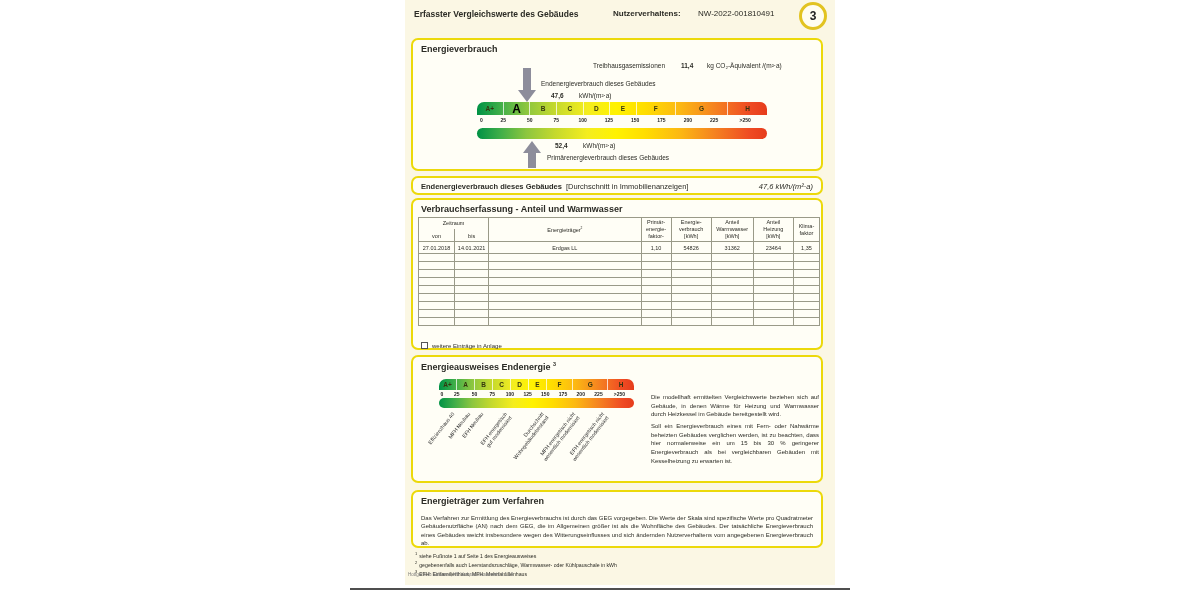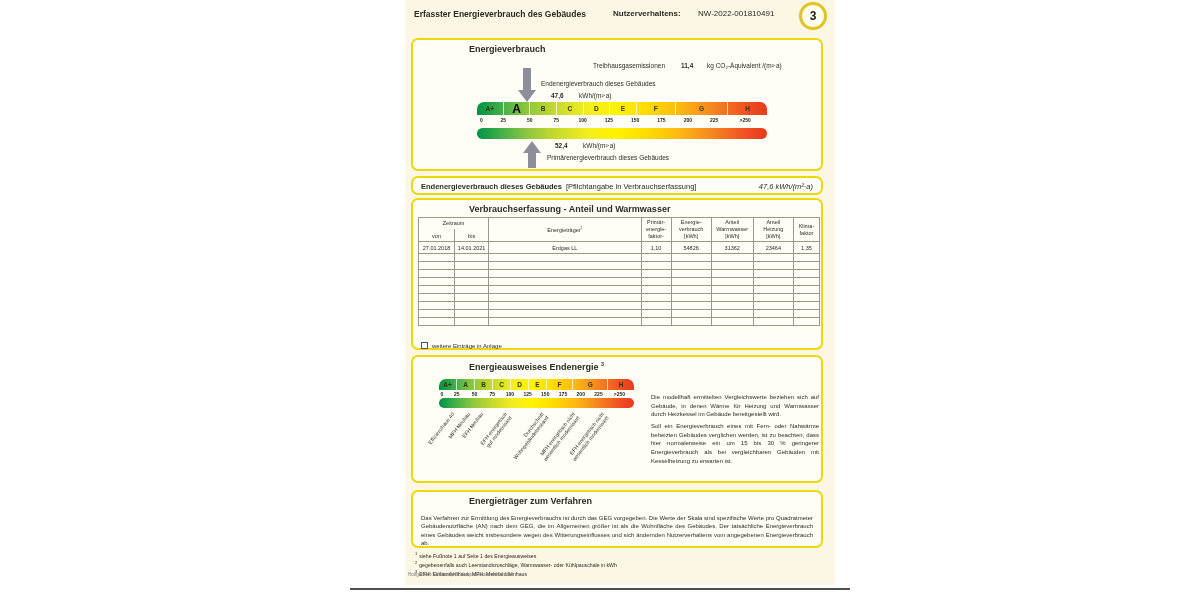--- a/index.html
+++ b/index.html
@@ -12,21 +12,21 @@
   .hdr{position:absolute;left:0;top:0;width:430px;height:32px;}
   .hdr-title{position:absolute;left:9px;top:9px;font-size:8.5px;font-weight:bold;}
   .reg-label{position:absolute;left:208px;top:9px;font-size:8px;font-weight:bold;}
   .reg-value{position:absolute;left:293px;top:9px;font-size:8px;}
   .badge{position:absolute;right:8px;top:2px;width:22px;height:22px;border:3px solid #e2c321;
          border-radius:50%;background:#fffdf0;display:flex;align-items:center;justify-content:center;
          font-size:12px;font-weight:bold;color:#222;}
 
   
   .sec{position:absolute;left:6px;width:412px;background:#fffef6;border:2.5px solid #ecd90a;border-radius:7px;box-sizing:border-box;}
-  .sec-title{position:absolute;left:8px;top:4px;font-size:9px;font-weight:bold;margin-left:48px;}
+  .sec-title{position:absolute;left:8px;top:4px;font-size:9px;font-weight:bold;}
 
   
   .scale-bands{position:absolute;display:flex;border-radius:7px 7px 0 0;overflow:hidden;
     background:linear-gradient(90deg,#009245 0%,#3fae49 8%,#8cc63f 17%,#c5d92d 27%,#f4ed1f 38%,#fff200 48%,#ffdd00 58%,#fcb813 70%,#f58220 82%,#ef4b23 94%,#e63c1c 100%);}
   .scale-bands .band{display:flex;align-items:center;justify-content:center;font-size:6.5px;font-weight:bold;
     color:#35350f;border-right:1px solid rgba(255,255,255,.75);box-sizing:border-box;}
   .scale-bands .band:last-child{border-right:none;}
   .scale-bands .band:nth-child(1){flex:25;}
   .scale-bands .band:nth-child(2){flex:25;}
   .scale-bands .band:nth-child(3){flex:25;}
@@ -107,21 +107,21 @@
 
   sup{font-size:60%;}
 </style>
 </head>
 <body>
 
 <div class="canvas">
   <div class="doc">
 
     <div class="hdr">
-      <div class="hdr-title">Erfasster Energieverbrauch des Gebäudes</div>
+      <div class="hdr-title">Erfasster Vergleichswerte des Gebäudes</div>
       <div class="reg-label">Nutzerverhaltens:</div>
       <div class="reg-value">NW-2022-001810491</div>
       <div class="badge">3</div>
     </div>
 
     <div class="sec" style="top:38px;height:133px;">
       <div class="sec-title">Energieverbrauch</div>
 
       <div class="t-small" style="left:180px;top:22px;">Treibhausgasemissionen</div>
       <div class="t-small t-val" style="left:268px;top:22px;">11,4</div>
@@ -169,21 +169,21 @@
         <div class="stem" style="top:12px;height:15px;"></div>
       </div>
       <div class="t-small t-val" style="left:142px;top:102px;">52,4</div>
       <div class="t-small" style="left:170px;top:102px;">kWh/(m²·a)</div>
       <div class="t-small" style="left:134px;top:114px;">Primärenergieverbrauch dieses Gebäudes</div>
     </div>
 
     <div class="sec" style="top:176px;height:19px;">
       <div class="pflicht-line">
         <span class="lbl">Endenergieverbrauch dieses Gebäudes</span>
-        <span class="note">[Pflichtangabe in Verbrauchserfassung]</span>
+        <span class="note">[Durchschnitt in Immobilienanzeigen]</span>
         <span class="val">47,6 kWh/(m²·a)</span>
       </div>
     </div>
 
     <div class="sec" style="top:198px;height:152px;">
       <div class="sec-title">Verbrauchserfassung - Anteil und Warmwasser</div>
       <table class="vt">
         <colgroup>
           <col style="width:36px">
             <col style="width:34px">

